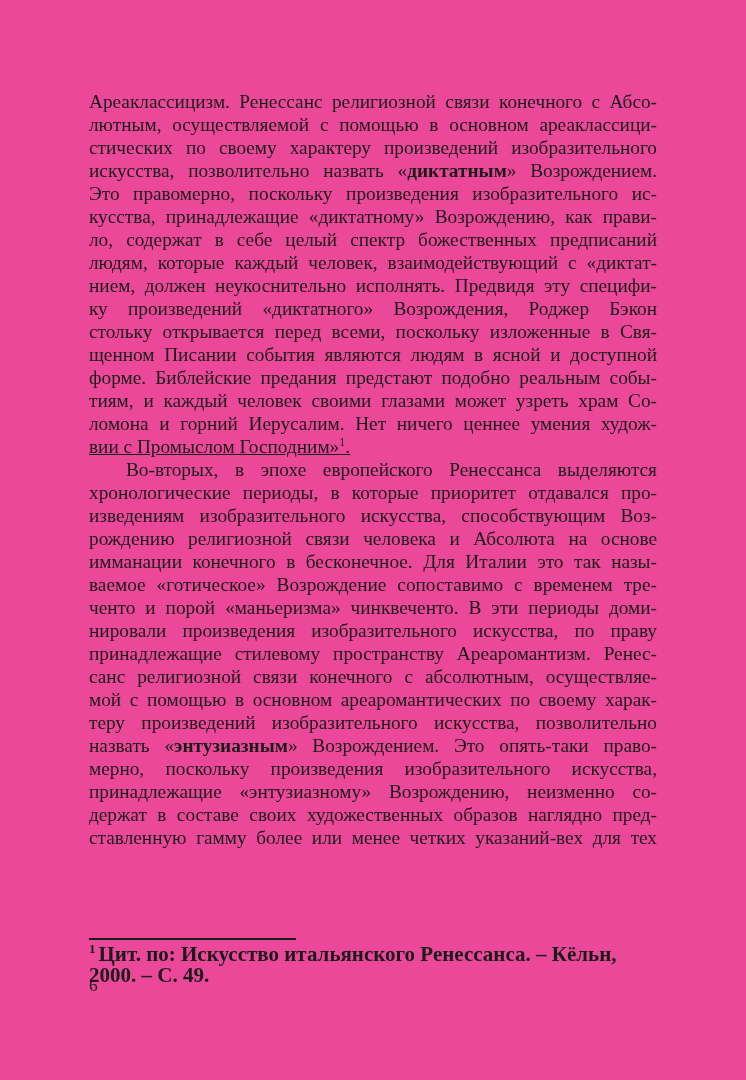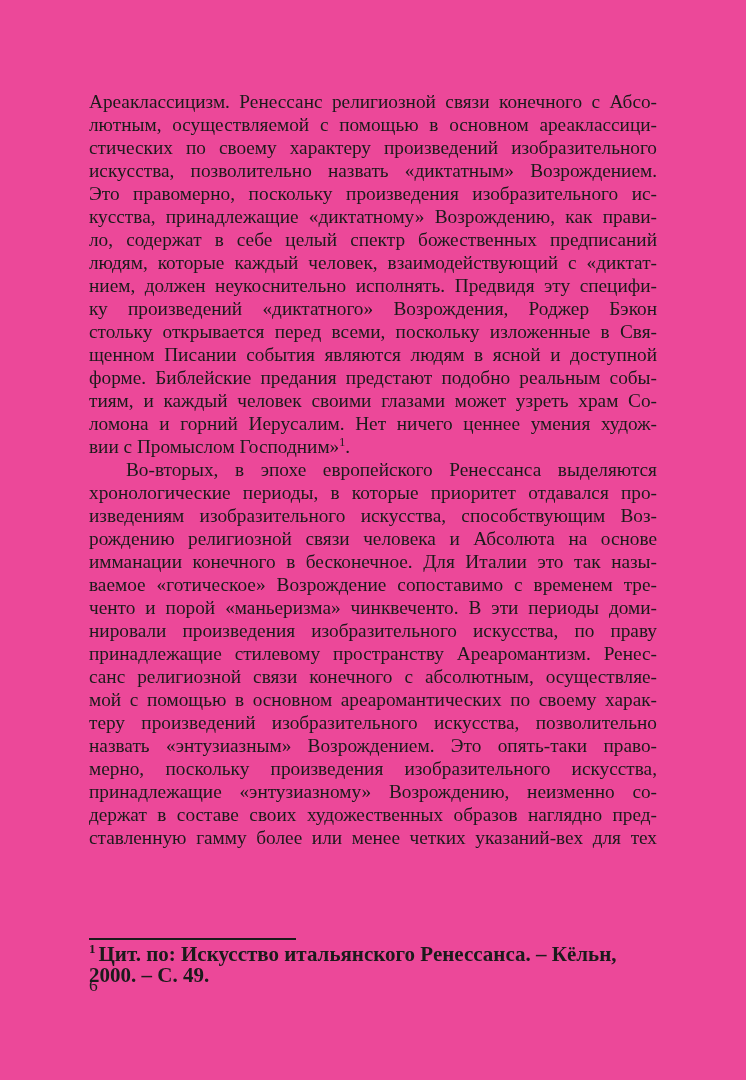--- a/index.html
+++ b/index.html
@@ -10,23 +10,23 @@
     color: #1b1b1b;
     position: relative;
     overflow: hidden;
   }
   .page { position: absolute; inset: 0; background: #ec4899; }
   .text-block {
     position: absolute; left: 89px; top: 90px; width: 568px;
     font-size: 19.3px; line-height: 23px;
   }
   .line { text-align: justify; text-align-last: justify; }
-  .line.no-just { text-align-last: left; }
+  .line.no-just { text-align-last: left; text-decoration: underline; }
   .line.indent { text-indent: 37px; }
-  .bold { font-weight: normal; }
+  .bold { font-weight: bold; }
   sup { font-size: 0.62em; line-height: 0; }
   .footnote-sep {
     position: absolute; left: 89px; top: 938px; width: 207px;
     border-top: 2px solid #1b1b1b; height: 0;
   }
   .footnote {
     position: absolute; left: 89px; top: 944px; width: 568px;
     font-size: 21px; line-height: 21px; font-weight: bold;
   }
   .footnote sup { margin-right: 3px; }

